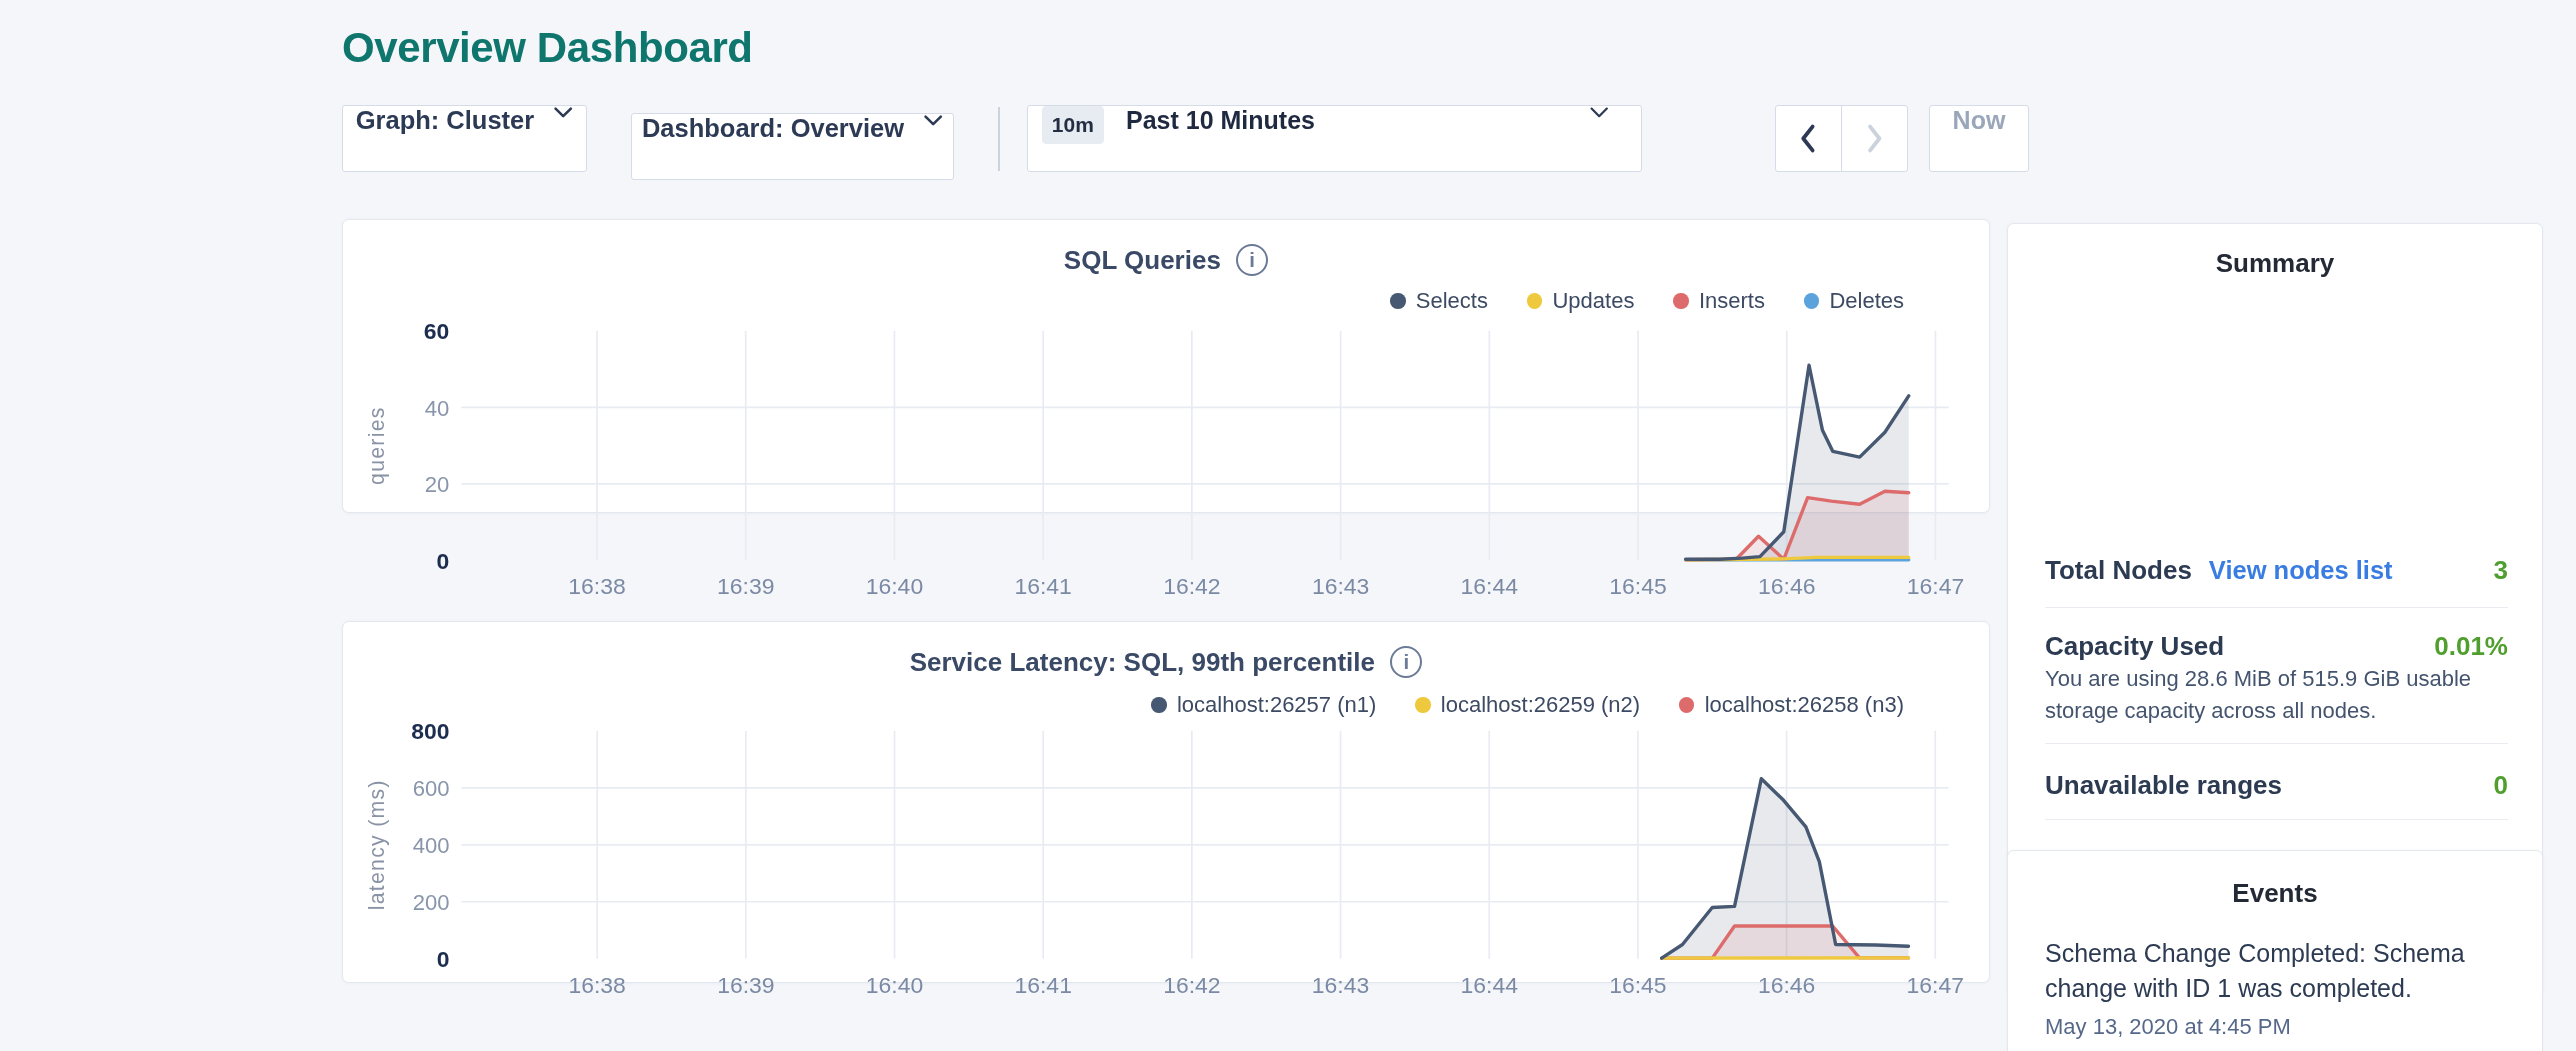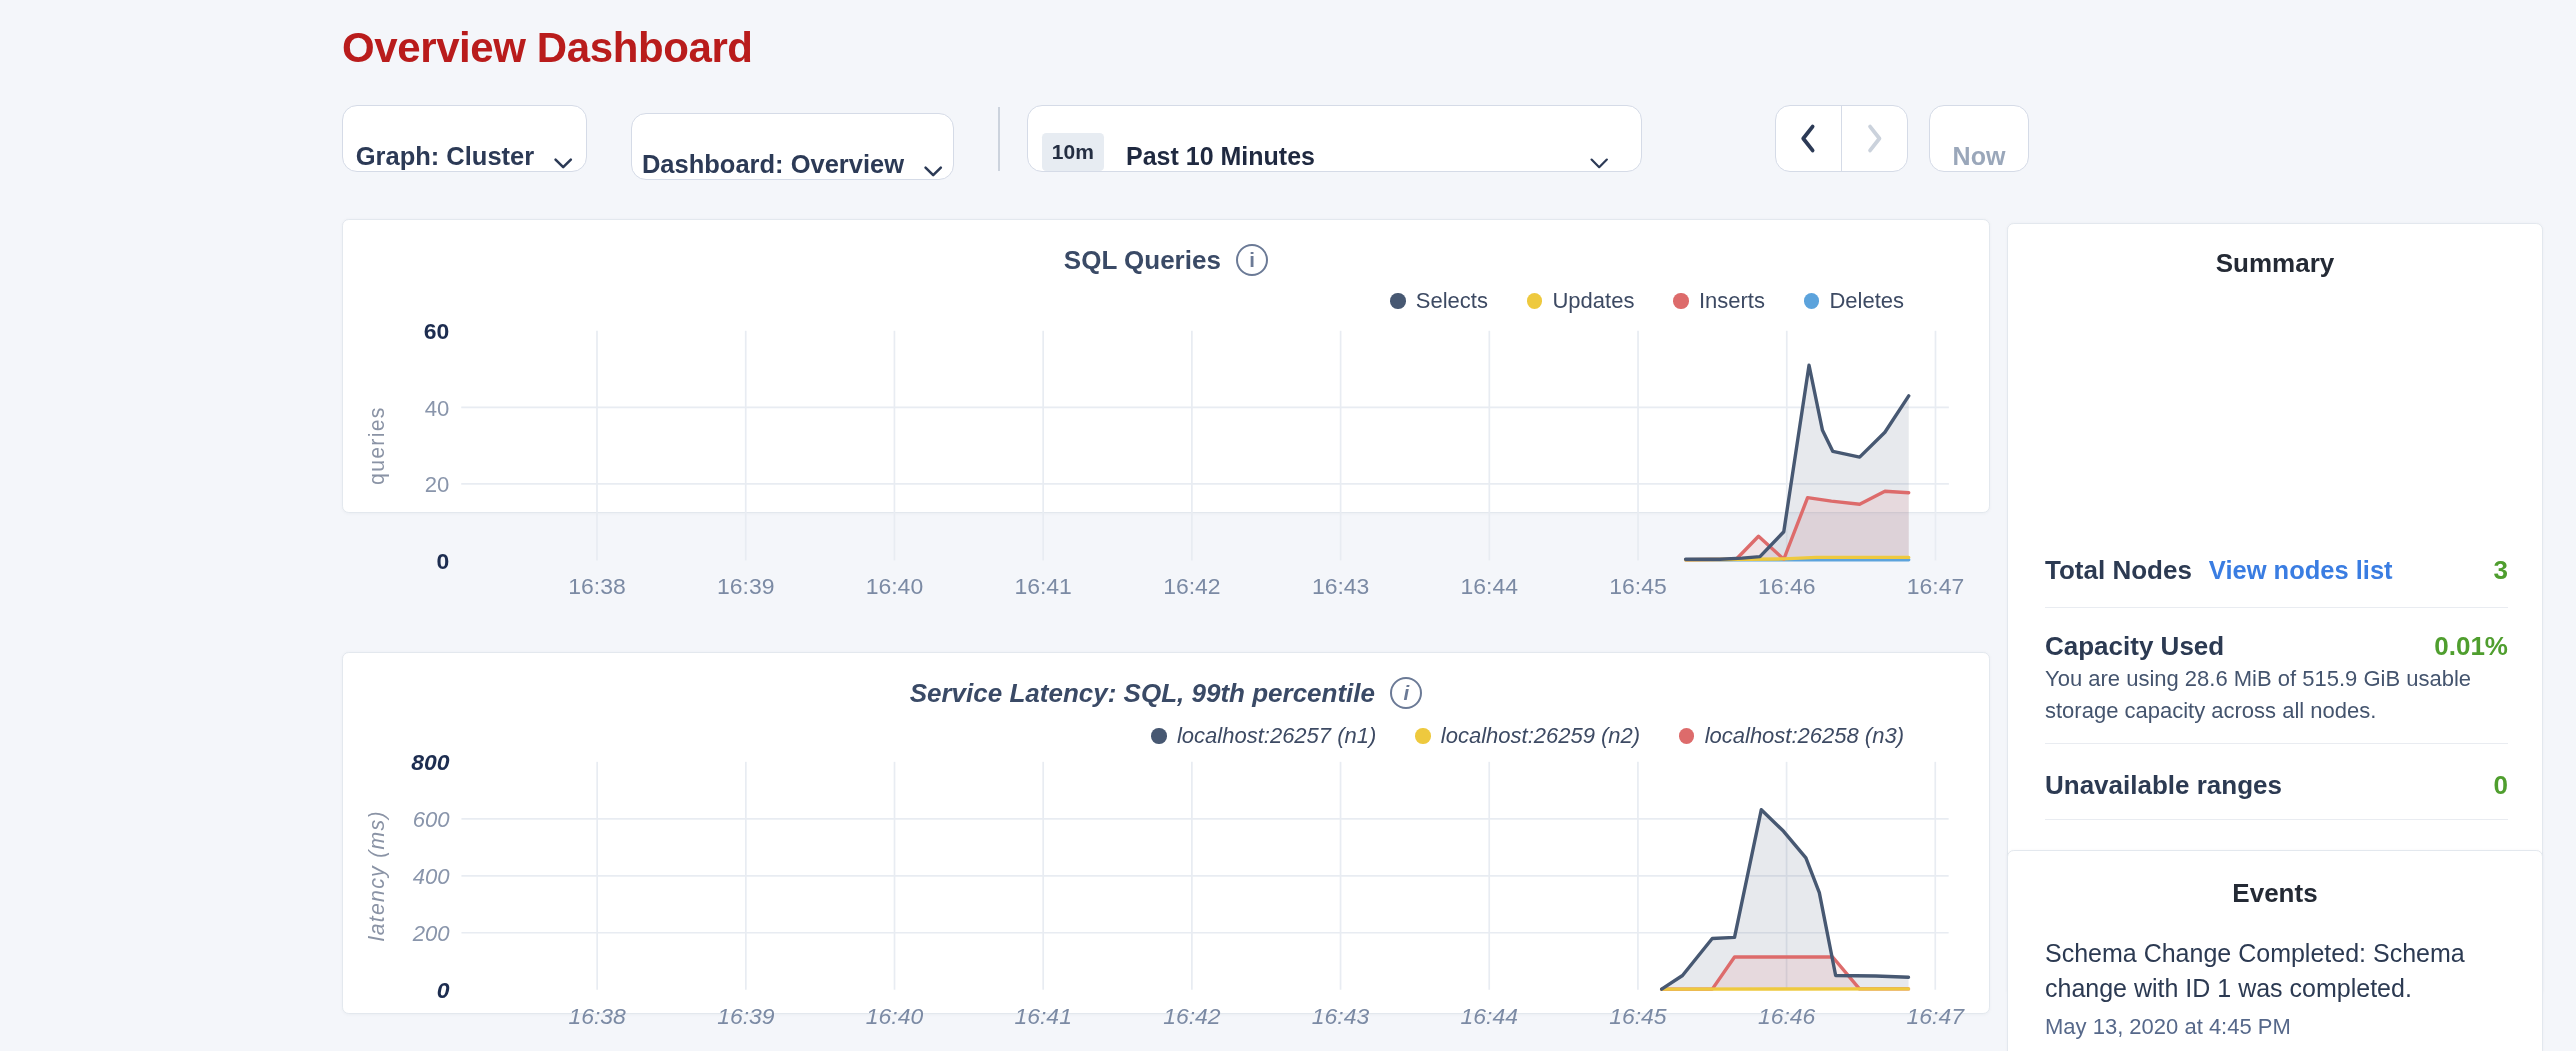--- a/index.html
+++ b/index.html
@@ -6,25 +6,25 @@
   *{box-sizing:border-box;}
   .screen{position:relative;width:2576px;height:1051px;overflow:hidden;
           background:#f4f6fa;font-family:"Liberation Sans","DejaVu Sans",sans-serif;color:#3d4a63;}
 
   
   .sidebar{position:absolute;left:23px;top:15.3px;display:flex;flex-direction:column;gap:37px;}
   .nav-item{font-size:24px;line-height:31px;font-weight:500;color:#3d4a63;cursor:pointer;white-space:nowrap;}
   .nav-item.active{color:#2f6de8;font-weight:700;}
 
   
-  .page-title{position:absolute;left:342px;top:24px;font-size:42px;font-weight:600;color:#b91c1c;letter-spacing:-0.4px;}
-
-  
-  .ctl{position:absolute;top:105px;height:67px;background:#fff;border:1.7px solid #d5dbe7;border-radius:15px;
-       display:flex;align-items:flex-end;cursor:pointer;}
+  .page-title{position:absolute;left:342px;top:24px;font-size:42px;font-weight:600;color:#0f766e;letter-spacing:-0.4px;}
+
+  
+  .ctl{position:absolute;top:105px;height:67px;background:#fff;border:1.7px solid #d5dbe7;border-radius:3px;
+       display:flex;align-items:flex-start;cursor:pointer;}
   .dd1{left:342px;width:245px;justify-content:center;gap:18.7px;}
   .dd2{left:631px;width:323px;justify-content:center;gap:18.7px;margin-top:8px;}
   .ddlabel{font-size:25.5px;font-weight:700;color:#2c3a56;}
   .chev{width:20.4px;height:13.6px;}
   .vdivider{position:absolute;left:998px;top:107px;width:1.7px;height:64px;background:#ccd3dd;}
   .timebox{left:1027px;width:615px;}
   .time-badge{margin-left:13.6px;background:#e7ecf2;border-radius:4.3px;padding:6.8px 10.2px;
               font-size:21px;font-weight:700;color:#242e42;}
   .time-label{margin-left:22px;font-size:25px;font-weight:700;color:#1f2940;}
   .time-chev{position:absolute;right:32px;}
@@ -32,21 +32,21 @@
   .arrowbox{left:1775px;width:133px;padding:0;}
   .acell{flex:1;height:100%;display:flex;align-items:center;justify-content:center;}
   .acell+.acell{border-left:1.7px solid #d5dbe7;}
   .nowbtn{left:1929px;width:100px;justify-content:center;}
   .nowlabel{font-size:25px;font-weight:700;color:#9aa7ba;}
 
   
   .card{position:absolute;background:#fff;border:1.7px solid #e3e8ee;border-radius:6.8px;
         box-shadow:0 0.9px 3.4px rgba(20,40,80,0.04);}
   .chart-card1{left:342px;top:219px;width:1648px;height:294px;}
-  .chart-card2{left:342px;top:652px;width:1648px;height:362px;font-style:italic;}
+  .chart-card2{left:342px;top:621px;width:1648px;height:362px;}
   .chart-title-row{position:absolute;top:24px;left:0;right:0;display:flex;justify-content:center;
                    align-items:center;gap:15.3px;}
   .chart-title{font-size:26px;font-weight:700;color:#3a4a66;}
   .info-icon{width:32px;height:32px;border:2.6px solid #6b7a96;border-radius:50%;display:flex;
              align-items:center;justify-content:center;font-size:20.4px;color:#6b7a96;font-weight:600;}
   .legend{position:absolute;right:85px;display:flex;gap:39px;align-items:center;}
   .leg1{top:68px;} .leg2{top:70px;}
   .legend-item{display:flex;align-items:center;gap:10.2px;font-size:22px;color:#3d4a63;}
   .legend-dot{width:15.3px;height:15.3px;border-radius:50%;}
   svg.chart{position:absolute;left:0;top:0;}

